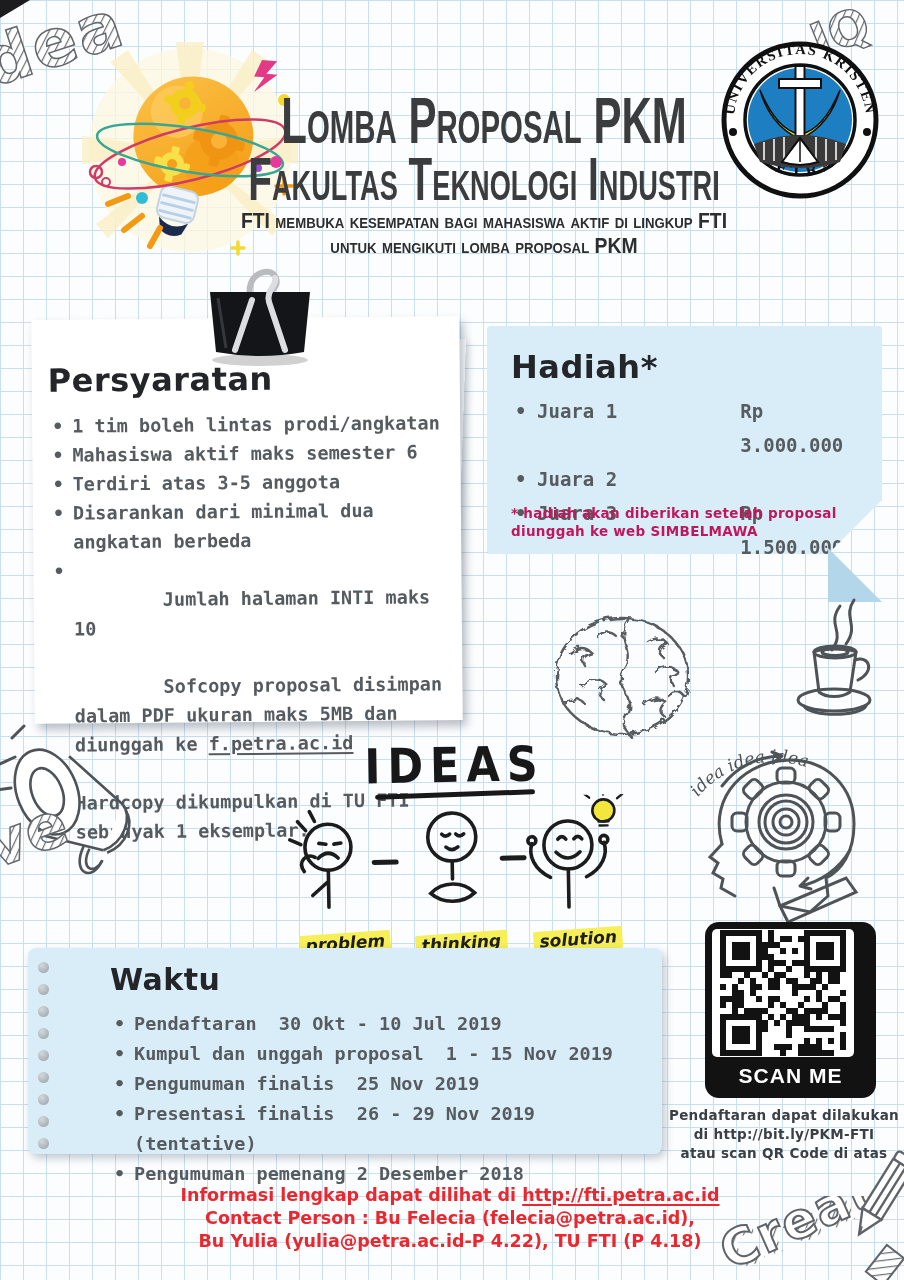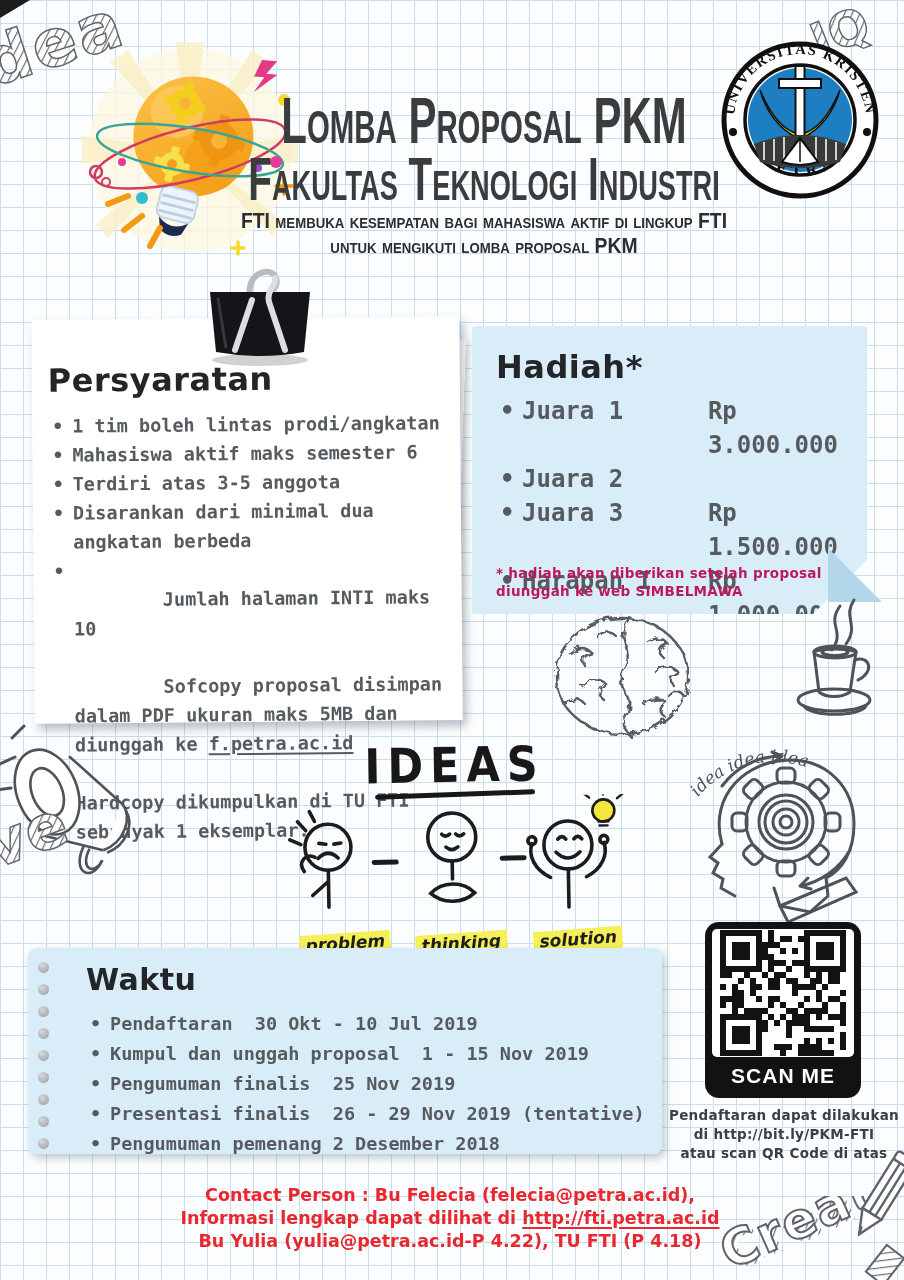--- a/index.html
+++ b/index.html
@@ -22,39 +22,39 @@
     transform:scaleX(.88);transform-origin:center;}
   .subtitle-wrap{margin-top:2px;}
 
   
   .back-sheet{left:60px;top:332px;width:400px;height:352px;background:rgba(255,255,255,.92);
     transform:rotate(2deg);box-shadow:2px 3px 8px rgba(60,80,100,.25);}
   .card-white{left:33px;top:318px;width:428px;height:404px;background:#fff;
     transform:rotate(-.5deg);box-shadow:4px 6px 10px rgba(40,60,80,.32);
     padding:42px 16px 0 16px;box-sizing:border-box;}
   .card-blue{background:#d9edf8;box-shadow:3px 4px 8px rgba(50,80,100,.3);box-sizing:border-box;}
-  .hadiah-card{left:472px;top:326px;width:395px;height:288px;border-radius:4px;
+  .hadiah-card{left:487px;top:326px;width:395px;height:228px;border-radius:4px;
     padding:22px 20px 0 24px;
     clip-path:polygon(0 0,100% 0,100% calc(100% - 54px),calc(100% - 54px) 100%,0 100%);}
   .hadiah-fold{left:828px;top:548px;width:0;height:0;border-bottom:54px solid #b3d6ea;
     border-right:54px solid transparent;}
   .waktu-card{left:28px;top:948px;width:634px;height:206px;border-radius:8px;
-    padding:14px 10px 0 58px;}
+    padding:14px 10px 0 82px;}
   .card-heading{font-weight:bold;color:#232528;font-size:32px;letter-spacing:.5px;margin:0;}
   .waktu-card .card-heading{font-size:30px;}
 
   ul.req-list,ul.time-list{list-style:none;margin:12px 0 0 0;padding:0;}
   .mono{font-family:"DejaVu Sans Mono",monospace;font-weight:bold;color:#565b60;}
   ul.req-list li{position:relative;font-size:18.5px;line-height:29px;padding-left:24px;white-space:pre-wrap;}
   ul.time-list li{position:relative;font-size:18.5px;line-height:30px;padding-left:24px;white-space:pre-wrap;}
   ul.req-list li::before,ul.time-list li::before,.prize-row::before{
     content:"•";position:absolute;left:4px;color:#565b60;}
   .inline-link{text-decoration:underline;text-decoration-thickness:2px;text-underline-offset:3px;}
 
-  .prize-row{position:relative;display:flex;font-size:24px;line-height:34px;padding-left:26px;gap:19px;}
+  .prize-row{position:relative;display:flex;font-size:19px;line-height:34px;padding-left:26px;gap:19px;}
   .prize-rows{margin-top:8px;}
   .p-label{width:208px;}
   .footnote{position:absolute;left:24px;bottom:14px;font-size:13.5px;font-weight:bold;
     color:#be185d;line-height:1.35;letter-spacing:.3px;}
 
   
   .holes{left:38px;top:962px;display:flex;flex-direction:column;gap:11px;}
   .hole{width:11px;height:11px;border-radius:50%;
     background:radial-gradient(circle at 35% 30%,#d3d8dc,#99a0a5);}
 
@@ -65,21 +65,21 @@
   .ideas-underline{width:160px;height:5px;background:#181818;margin:2px auto 0 auto;
     border-radius:3px;transform:rotate(-1deg);}
   .ideas-labels{position:relative;height:30px;margin-top:2px;}
   .ideas-label{position:absolute;font-style:italic;font-weight:bold;font-size:17px;color:#1e1e1e;
     background:#f6ef57;padding:0 6px 2px 6px;transform:rotate(-3deg);border-radius:2px;}
   .lab-problem{left:16px;top:0;}
   .lab-thinking{left:132px;top:2px;}
   .lab-solution{left:250px;top:0;}
 
   
-  .qr-block{left:705px;top:922px;width:156px;height:176px;background:#121212;border-radius:14px;
+  .qr-block{left:705px;top:922px;width:171px;height:176px;background:#121212;border-radius:14px;
     padding:7px;box-sizing:border-box;}
   .qr-white{width:142px;height:128px;background:#fff;border-radius:5px;
     display:flex;align-items:center;justify-content:center;}
   .qr-label{color:#fff;font-weight:bold;font-size:21px;text-align:center;line-height:38px;
     letter-spacing:1px;font-family:"Liberation Sans",sans-serif;}
   .qr-caption{left:656px;top:1106px;width:256px;text-align:center;font-size:13.5px;
     font-weight:bold;color:#3a4045;line-height:19px;letter-spacing:.3px;}
 
   
   .footer{left:100px;top:1184px;width:700px;text-align:center;color:#e8282e;
@@ -573,22 +573,22 @@
     </div>
     <div class="qr-label">SCAN ME</div>
   </div>
   <div class="abs qr-caption">
     <div>Pendaftaran dapat dilakukan</div>
     <div>di http://bit.ly/PKM-FTI</div>
     <div>atau scan QR Code di atas</div>
   </div>
 
   <div class="abs footer">
+    <div><span>Informasi lengkap dapat dilihat di </span><span class="inline-link">http://fti.petra.ac.id</span></div>
     <div>Contact Person : Bu Felecia (felecia@petra.ac.id),</div>
-    <div><span>Informasi lengkap dapat dilihat di </span><span class="inline-link">http://fti.petra.ac.id</span></div>
     <div>Bu Yulia (yulia@petra.ac.id-P 4.22), TU FTI (P 4.18)</div>
   </div>
 
   <svg class="abs" style="left:716px;top:1196px" width="200" height="90">
     <text x="14" y="74" transform="rotate(-24 14 74) translate(4,4)" font-family="DejaVu Sans" font-weight="bold" font-size="50" letter-spacing="2" fill="url(#hatch)">Creati</text>
     <text x="14" y="74" transform="rotate(-24 14 74)" font-family="DejaVu Sans" font-weight="bold" font-size="50" letter-spacing="2" fill="#ffffff" stroke="#5f646a" stroke-width="2">Creati</text>
   </svg>
   <svg class="abs" style="left:838px;top:1146px" width="75" height="140" viewBox="0 0 75 140">
     <g transform="rotate(32 40 60)" stroke="#5f646a" stroke-width="2.4" fill="#fff">
       <rect x="28" y="2" width="22" height="10" rx="3"></rect>

